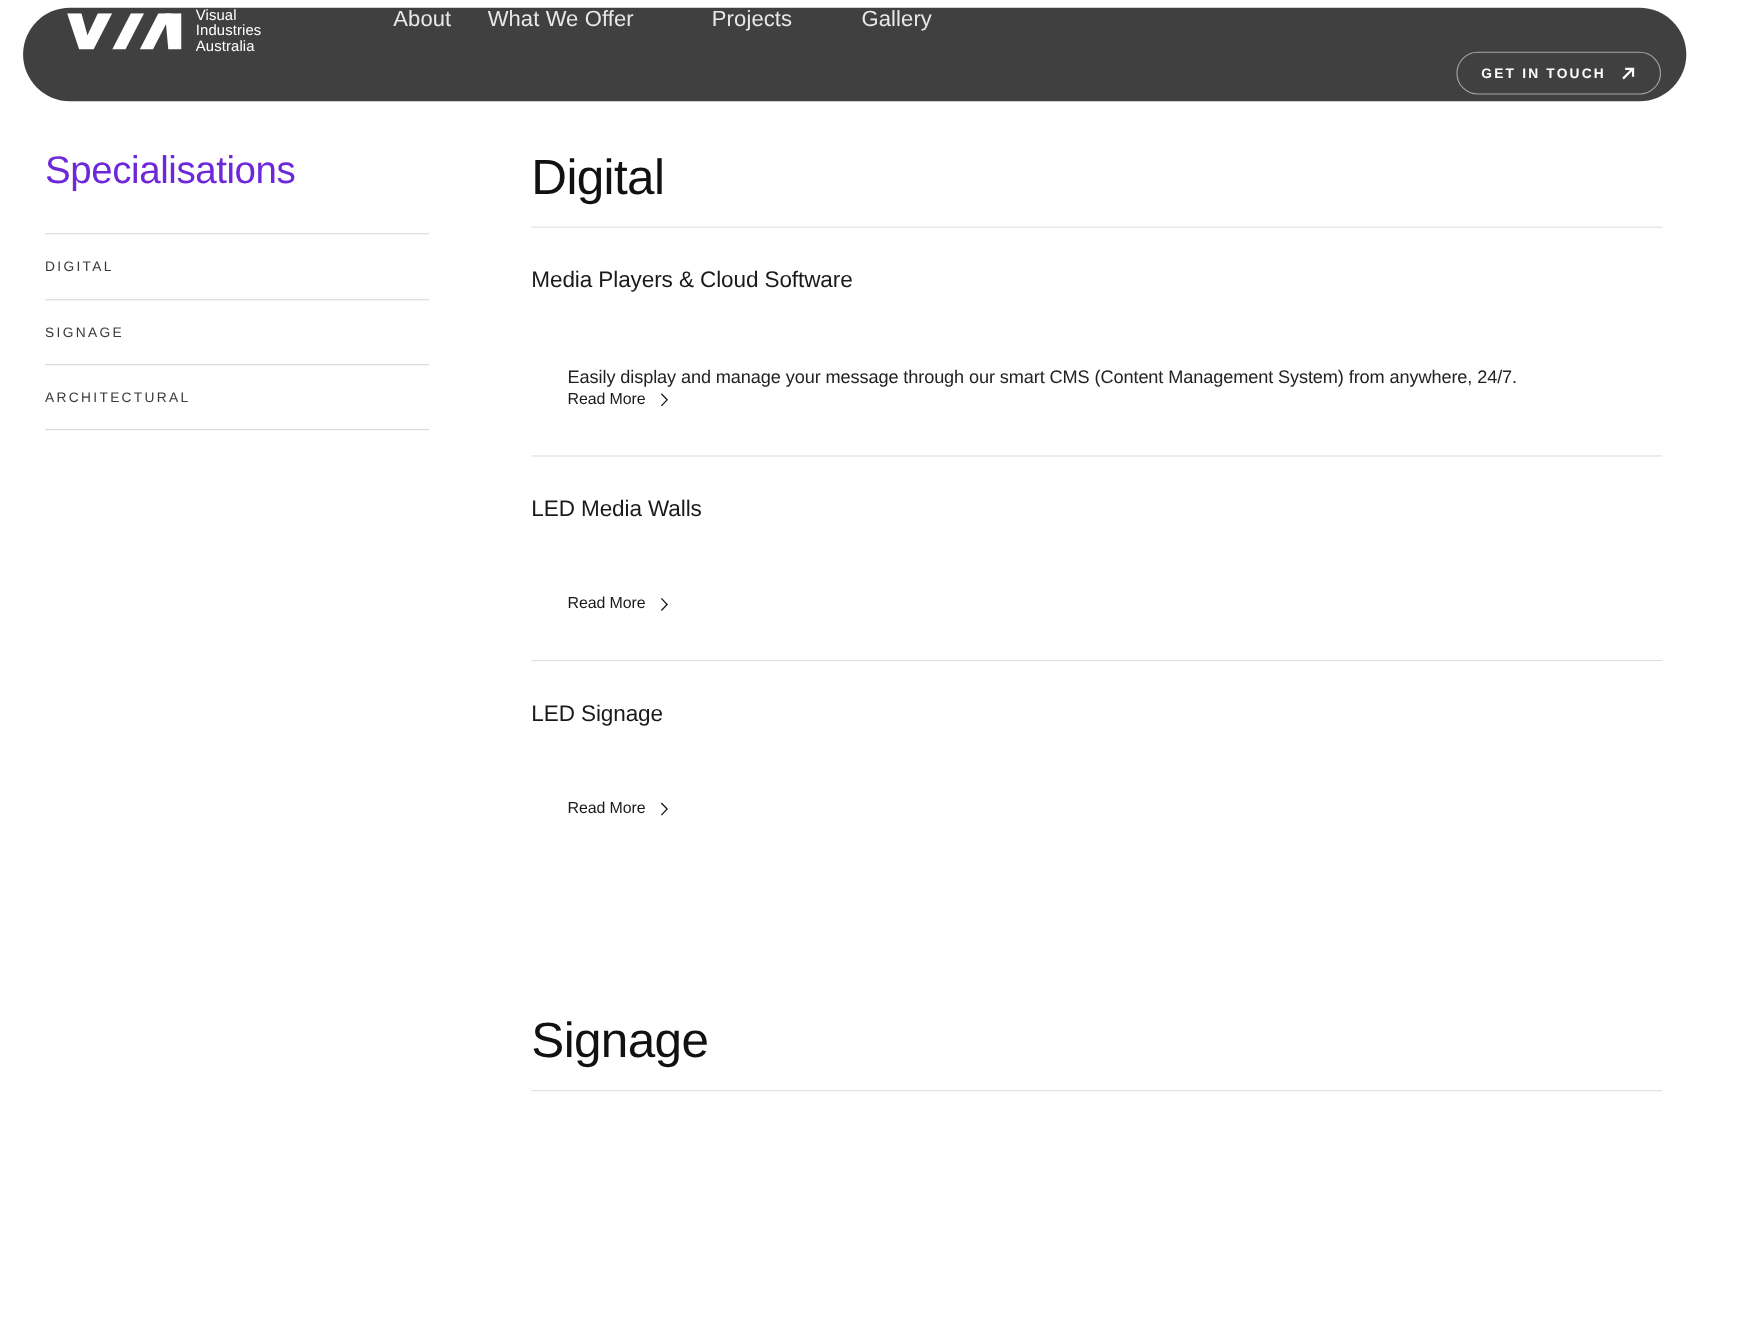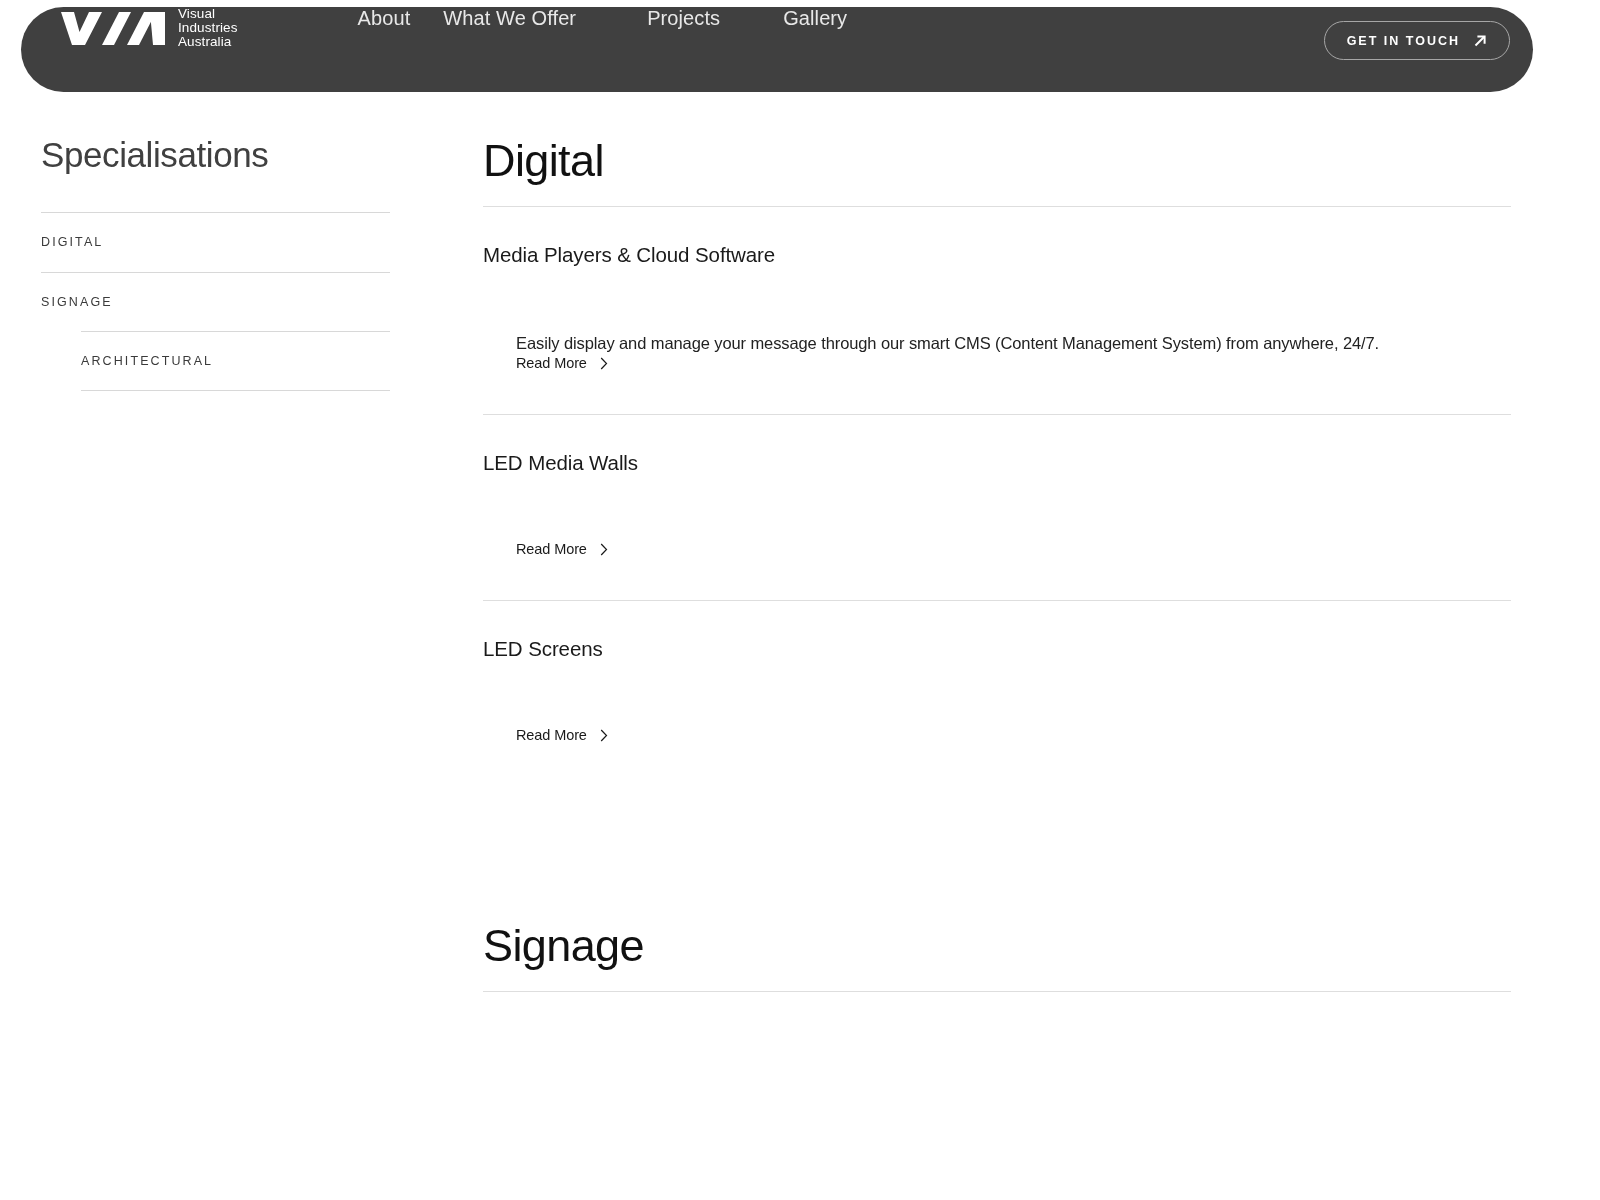--- a/index.html
+++ b/index.html
@@ -72,21 +72,21 @@
   }
 
   .nav-link.about        { margin-left: 0px;   }
   .nav-link.whatweoffer  { margin-left: 33px;  }
   .nav-link.projects     { margin-left: 71px;  }
   .nav-link.gallery      { margin-left: 63px;  }
 
   .cta {
     position: absolute;
     right: 23px;
-    top: 14px;
+    top: 40px;
     height: 39px;
     padding: 0 22px;
     border: 1.4px solid #a6a6a6;
     border-radius: 20px;
     display: flex;
     align-items: center;
     gap: 13px;
     background: transparent;
     cursor: pointer;
   }
@@ -105,34 +105,34 @@
   .sidebar {
     position: absolute;
     left: 41px;
     top: 134px;
     width: 349px;
   }
 
   .sidebar-title {
     font-size: 35px;
     font-weight: 400;
-    color: #404040;
+    color: #6d28d9;
     letter-spacing: -0.4px;
     line-height: 42px;
     margin-bottom: 36px;
   }
 
   .spec-item {
     border-top: 1px solid #d8d8d8;
     height: 59.5px;
     display: flex;
     align-items: center;
     cursor: pointer;
   }
-  .spec-item:last-of-type { border-bottom: 1px solid #d8d8d8; margin-left: 40px; }
+  .spec-item:last-of-type { border-bottom: 1px solid #d8d8d8; }
 
   .spec-label {
     font-size: 12.5px;
     font-weight: 400;
     color: #3a3a3a;
     letter-spacing: 2.1px;
     text-transform: uppercase;
   }
 
   
@@ -285,21 +285,21 @@
             <svg class="chev" viewBox="0 0 8 13" aria-hidden="true">
               <path d="M1.2 1 L6.5 6.5 L1.2 12" stroke="#1a1a1a" stroke-width="1.2" fill="none"></path>
             </svg>
           </a>
         </div>
         <div class="item-spacer"></div>
       </div>
       <div class="rule"></div>
 
       <div class="item">
-        <div class="item-heading">LED Screens</div>
+        <div class="item-heading">LED Signage</div>
         <div class="item-body">
           <a class="read-more">
             <span class="read-more-label">Read More</span>
             <svg class="chev" viewBox="0 0 8 13" aria-hidden="true">
               <path d="M1.2 1 L6.5 6.5 L1.2 12" stroke="#1a1a1a" stroke-width="1.2" fill="none"></path>
             </svg>
           </a>
         </div>
       </div>
     </section>

